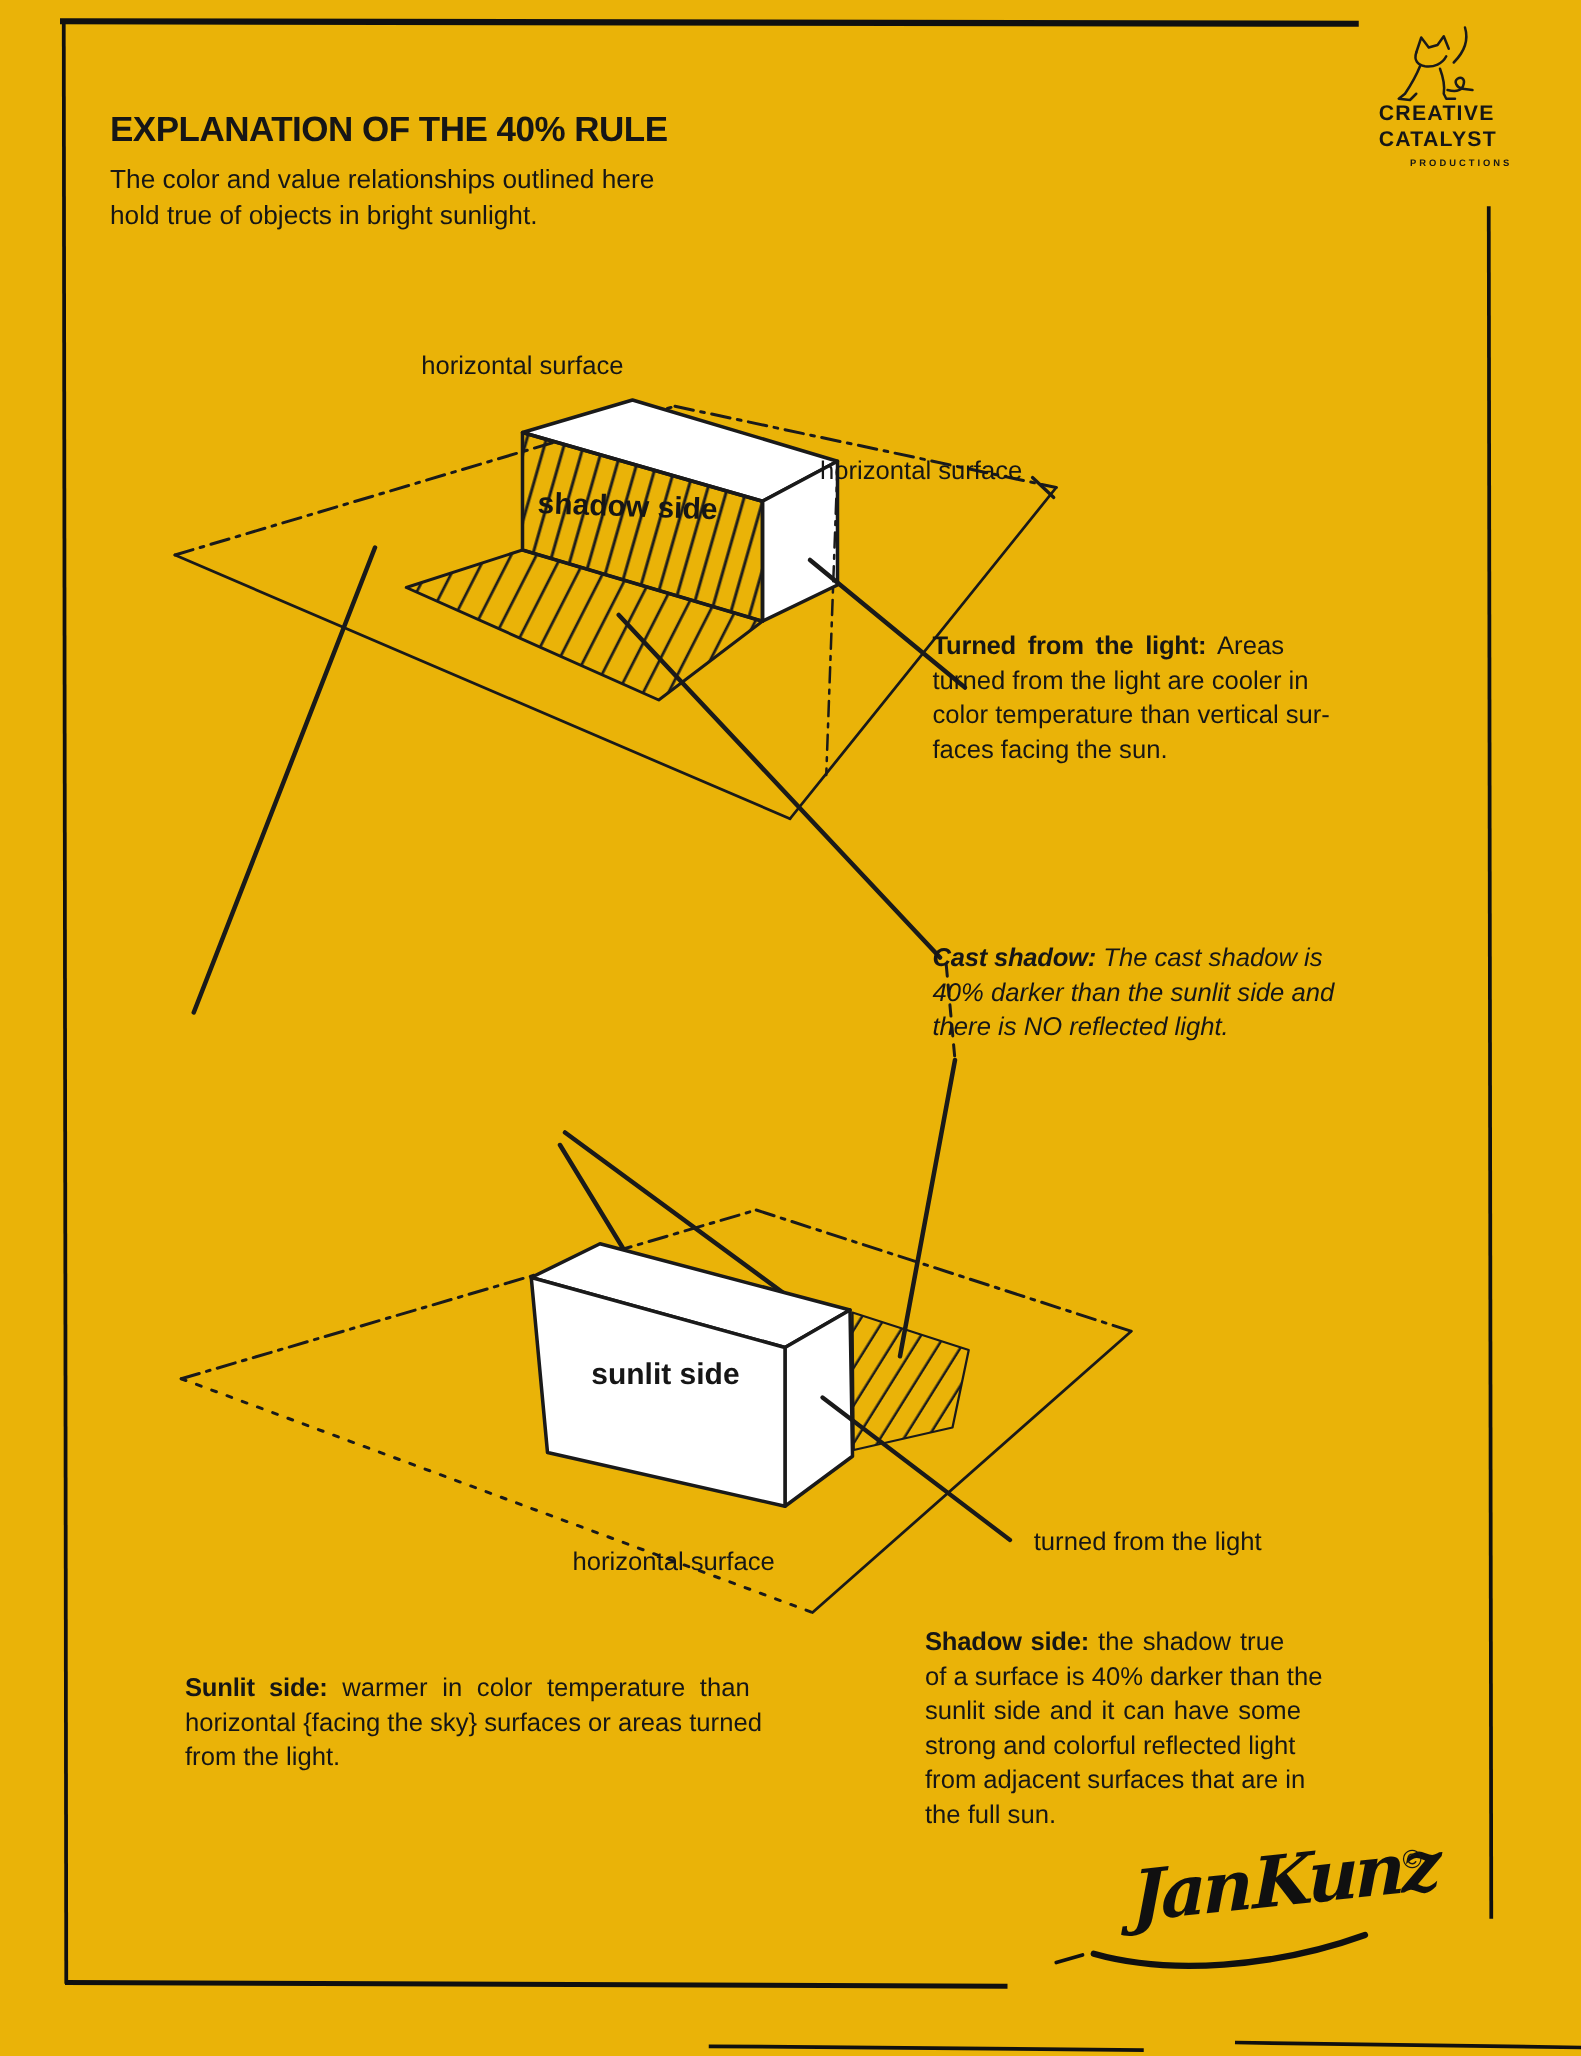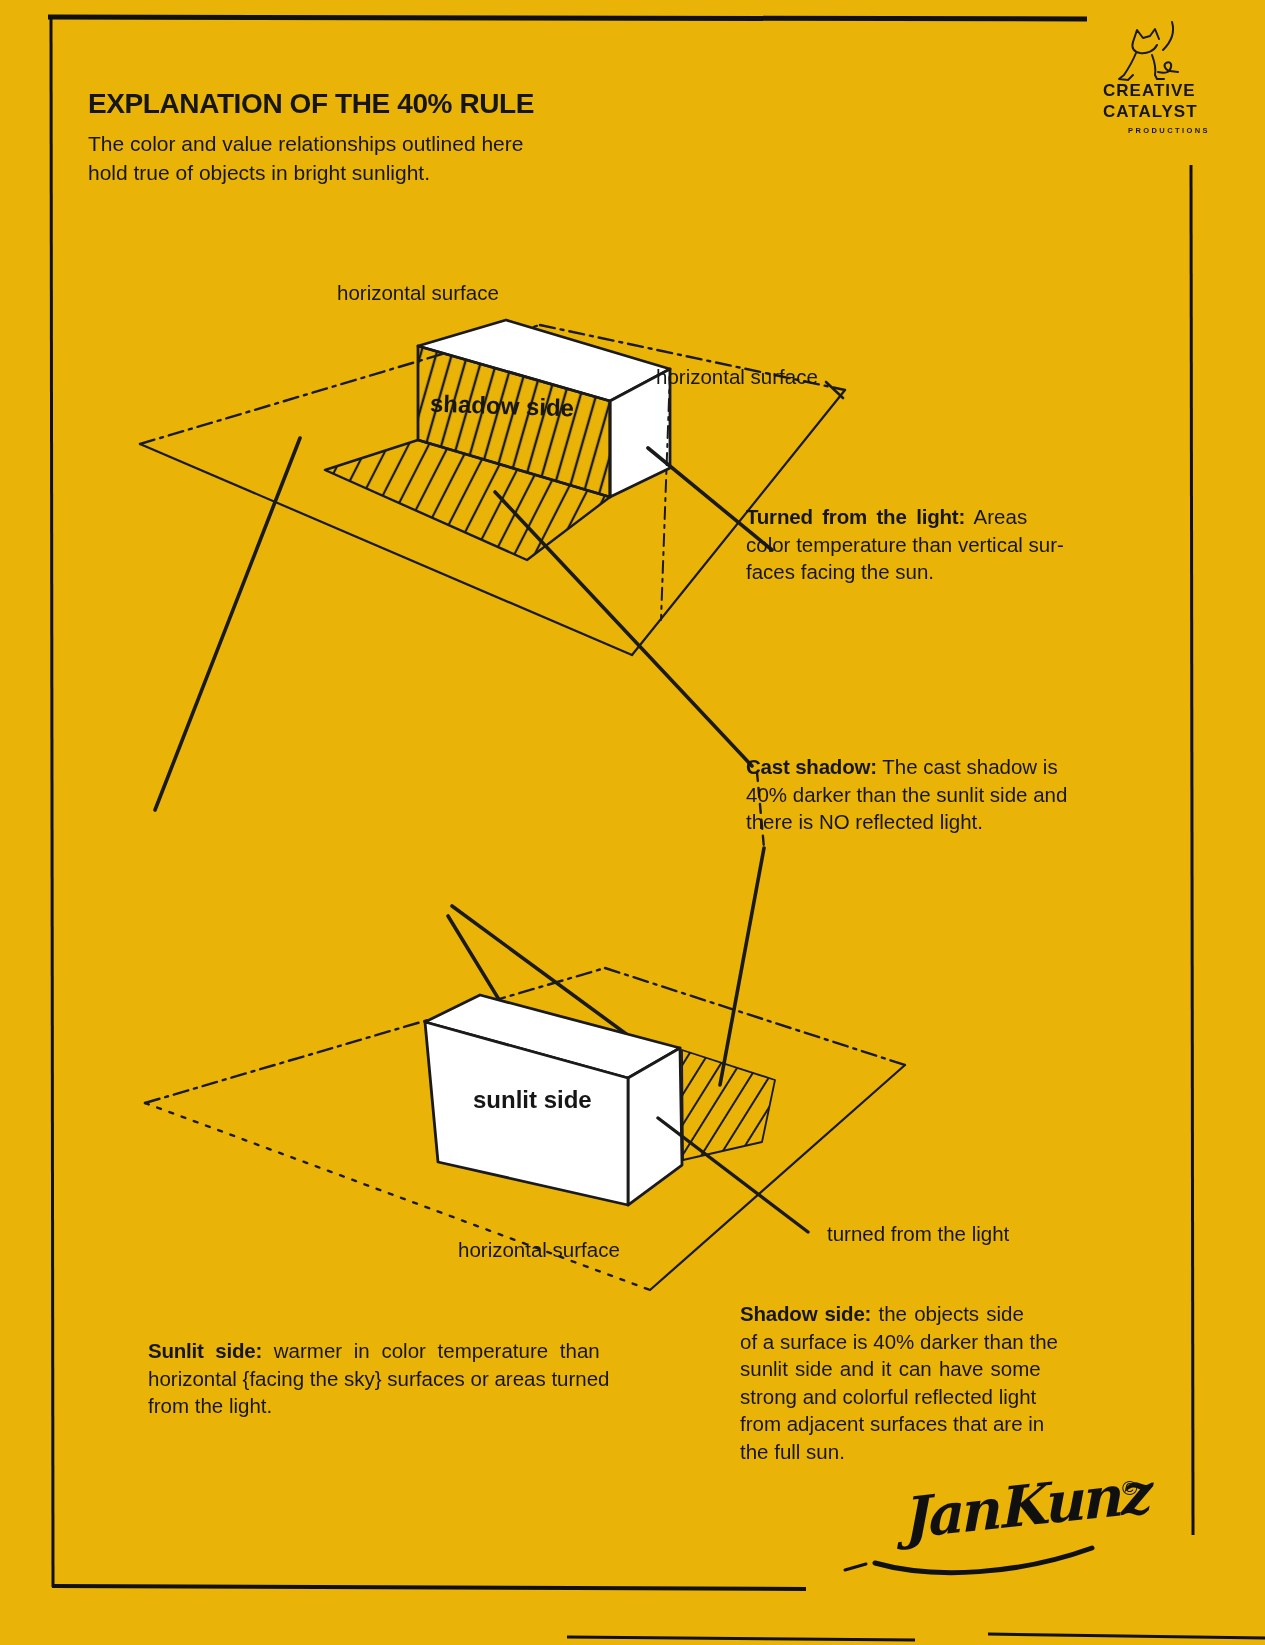--- a/index.html
+++ b/index.html
@@ -124,42 +124,43 @@
 
   <div class="abs dlabel" style="left:337px;top:281px;">horizontal surface</div>
   <div class="abs dlabel" style="left:656px;top:365px;">horizontal surface</div>
   <div class="abs facelabel" style="left:430px;top:392px;transform:rotate(2deg);">shadow side</div>
 
   <div class="abs para" style="left:746px;top:503px;width:334px;">
     <div class="pl ws1">
       <span class="b">Turned from the light:</span>
       <span>Areas</span>
     </div>
+    <div class="pl">turned from the light are cooler in</div>
     <div class="pl">color temperature than vertical sur-</div>
     <div class="pl">faces facing the sun.</div>
   </div>
 
-  <div class="abs para" style="left:746px;top:753px;width:336px;">
+  <div class="abs para" style="left:746px;top:753px;width:336px;font-style:italic;">
     <div class="pl">
       <span class="b">Cast shadow:</span>
       <span>The cast shadow is</span>
     </div>
     <div class="pl">40% darker than the sunlit side and</div>
     <div class="pl">there is NO reflected light.</div>
   </div>
 
 
   <div class="abs facelabel" style="left:473px;top:1086px;">sunlit side</div>
   <div class="abs dlabel" style="left:458px;top:1238px;">horizontal surface</div>
   <div class="abs dlabel" style="left:812px;top:1222px;margin-left:15px;">turned from the light</div>
 
   <div class="abs para" style="left:740px;top:1300px;width:334px;">
     <div class="pl ws3">
       <span class="b">Shadow side:</span>
-      <span>the objects side</span>
+      <span>the shadow true</span>
     </div>
     <div class="pl">of a surface is 40% darker than the</div>
     <div class="pl ws3">sunlit side and it can have some</div>
     <div class="pl">strong and colorful reflected light</div>
     <div class="pl">from adjacent surfaces that are in</div>
     <div class="pl">the full sun.</div>
   </div>
 
   <div class="abs para" style="left:148px;top:1337px;width:530px;">
     <div class="pl ws2">

